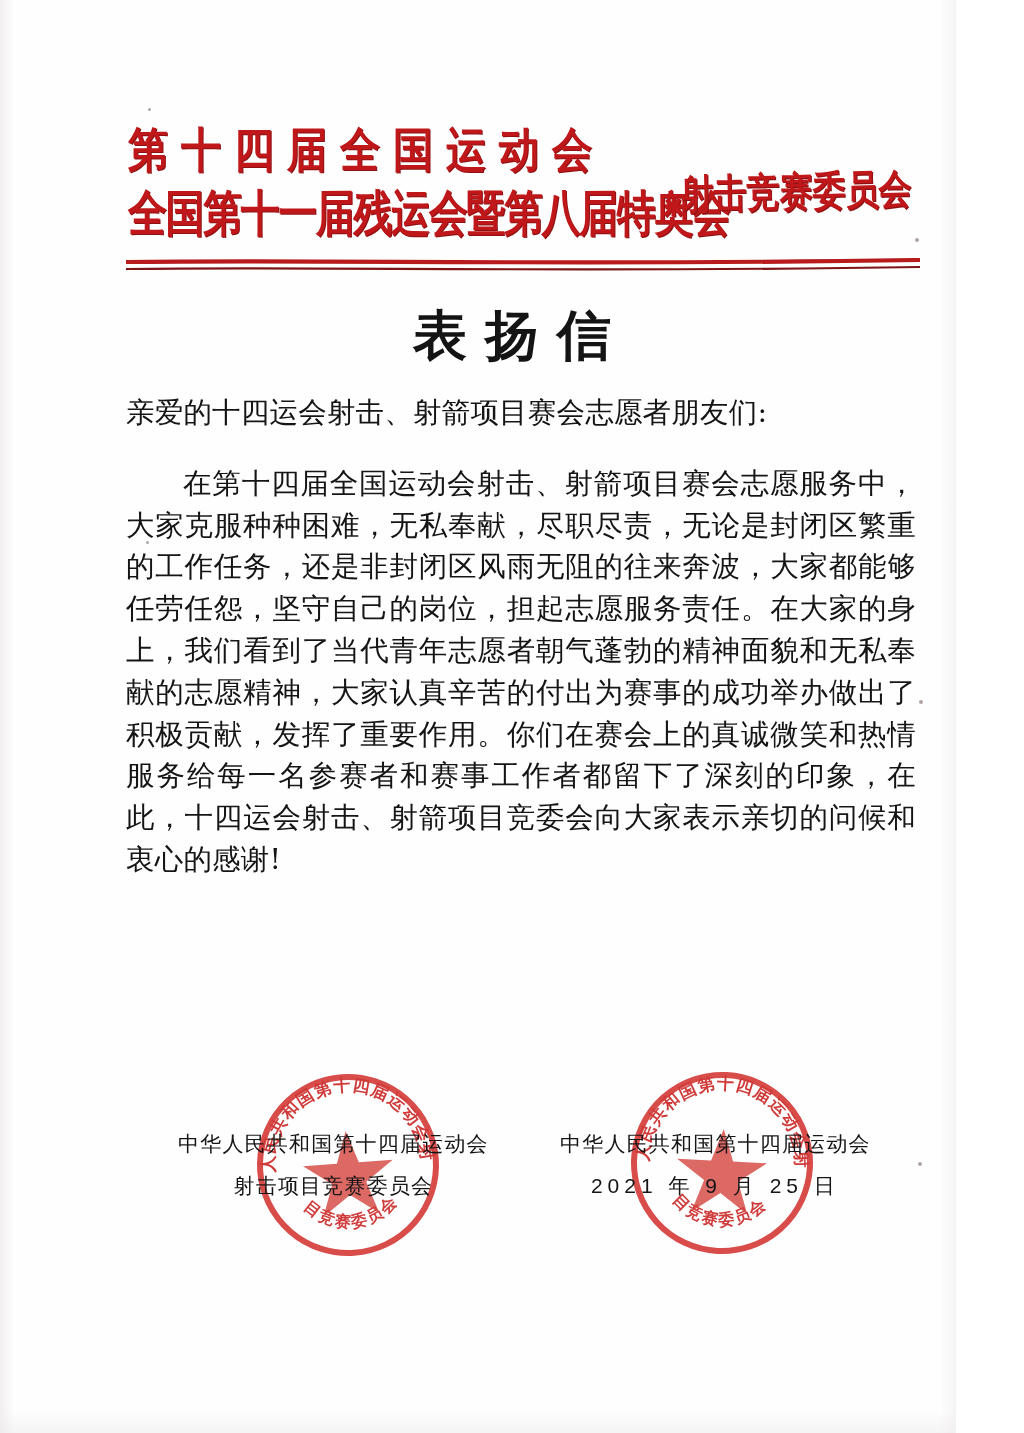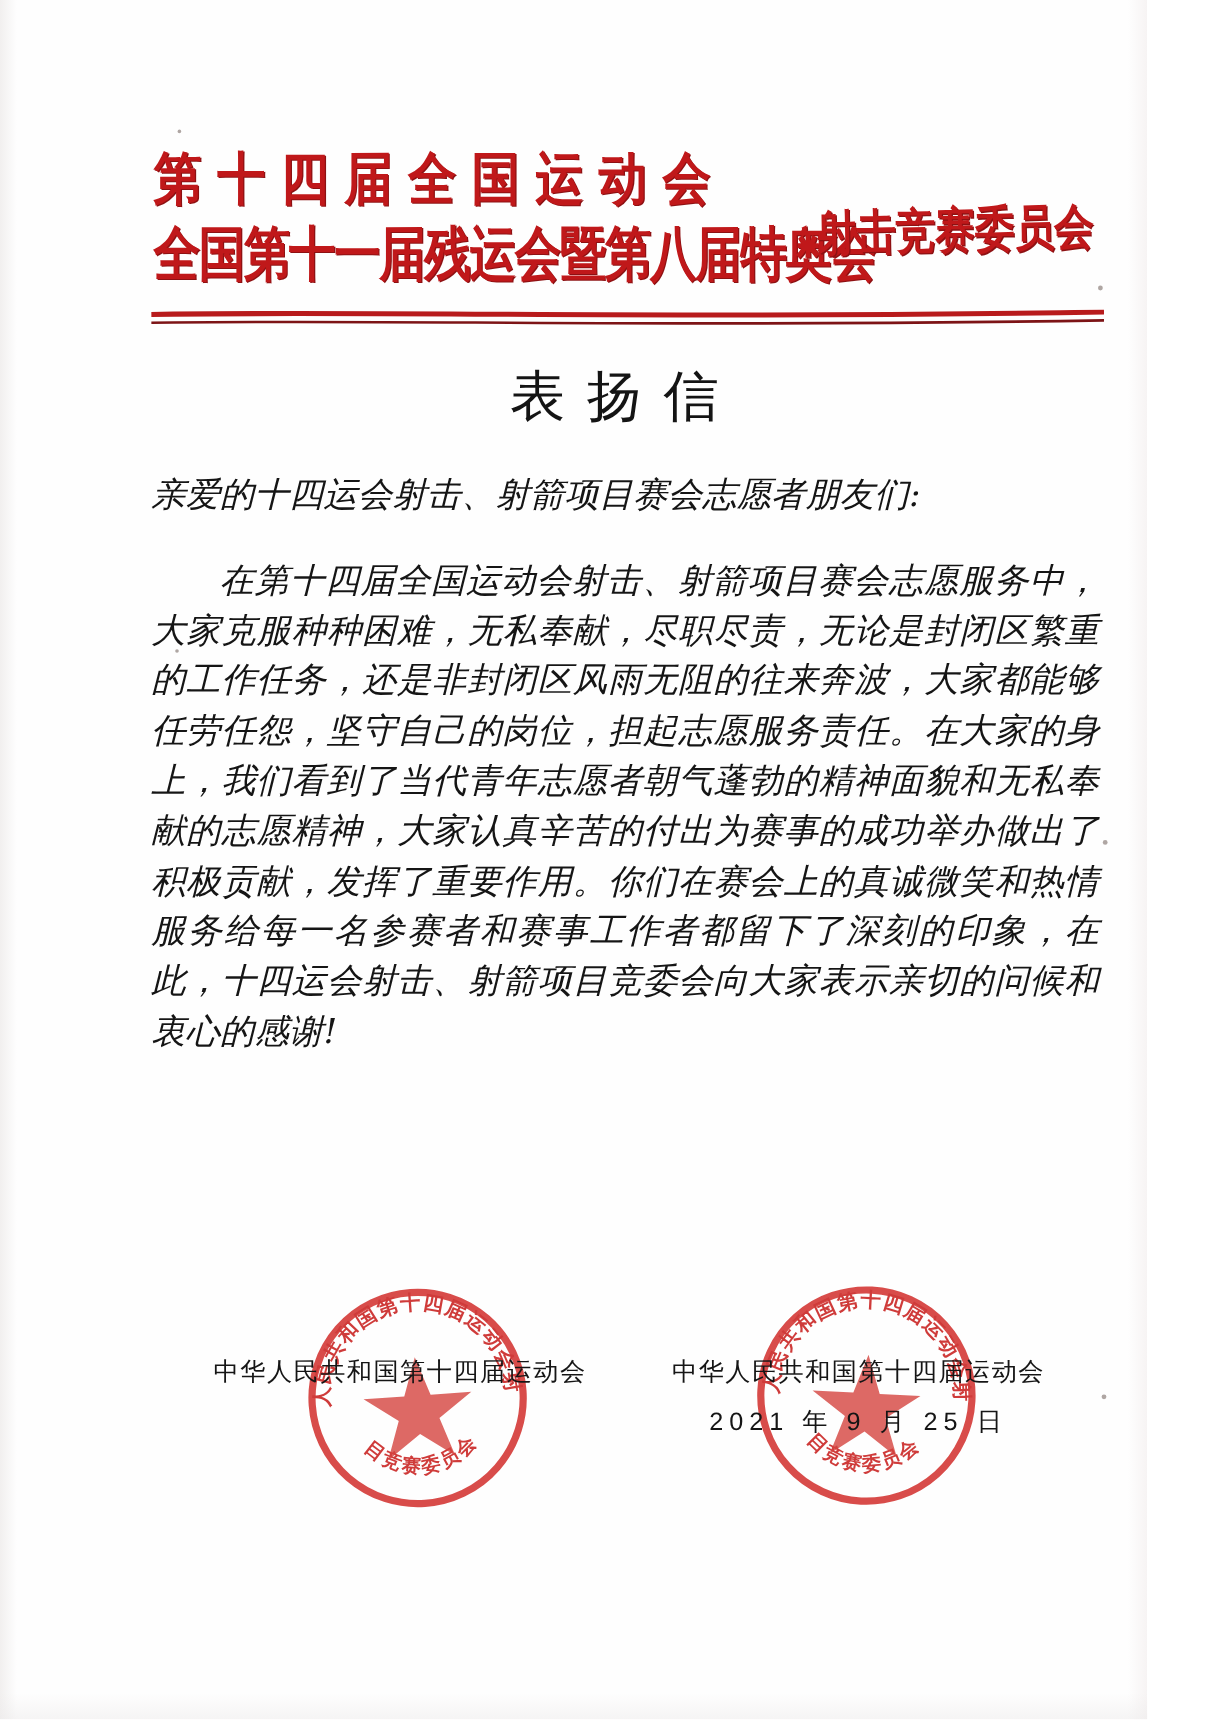--- a/index.html
+++ b/index.html
@@ -112,34 +112,33 @@
   }
 
   
   #doc-title {
     position: absolute;
     left: 0;
     top: 300px;
     width: 1024px;
     text-align: center;
     font-family: "DejaVu Serif", serif;
-    font-size: 46px;
-    font-weight: normal;
+    font-size: 54px;
+    font-weight: bold;
     color: #141414;
     letter-spacing: 18px;
     text-indent: 18px;
   }
 
   
   #body-block {
     position: absolute;
     left: 126px;
     top: 392px;
     width: 790px;
-    font-style: italic;
   }
   .para {
     font-family: "DejaVu Serif", serif;
     font-size: 28.5px;
     color: #151515;
     line-height: 41.8px;
     text-align: justify;
     text-align-last: left;
     letter-spacing: 0.2px;
     margin: 0;
@@ -248,20 +247,21 @@
         <textPath href="#arcTopR" startOffset="50%" text-anchor="middle">中华人民共和国第十四届运动会射箭项</textPath>
       </text>
       <text font-family="'DejaVu Sans', sans-serif" font-size="16" font-weight="bold" fill="#c9211f" letter-spacing="2">
         <textPath href="#arcBotR" startOffset="50%" text-anchor="middle">目竞赛委员会</textPath>
       </text>
       <polygon points="100,66 111,98 145,98 117,118 128,150 100,130 72,150 83,118 55,98 89,98" fill="#d02b26" opacity=".8"></polygon>
     </svg>
 
     <div class="sig-col sig-left">
       <div class="sig-line">中华人民共和国第十四届运动会</div>
+      <div class="sig-line">射击项目竞赛委员会</div>
     </div>
 
     <div class="sig-col sig-right">
       <div class="sig-line">中华人民共和国第十四届运动会</div>
       <div class="sig-date">2021 年 9 月 25 日</div>
     </div>
 
   </div>
 
 </div>

